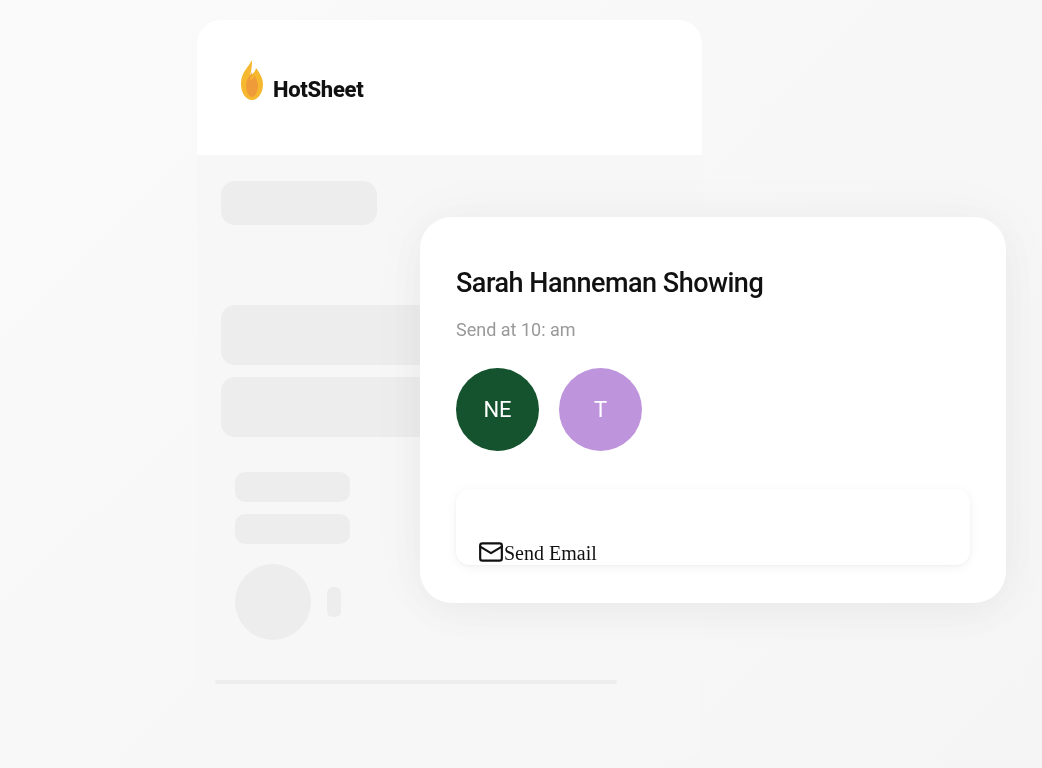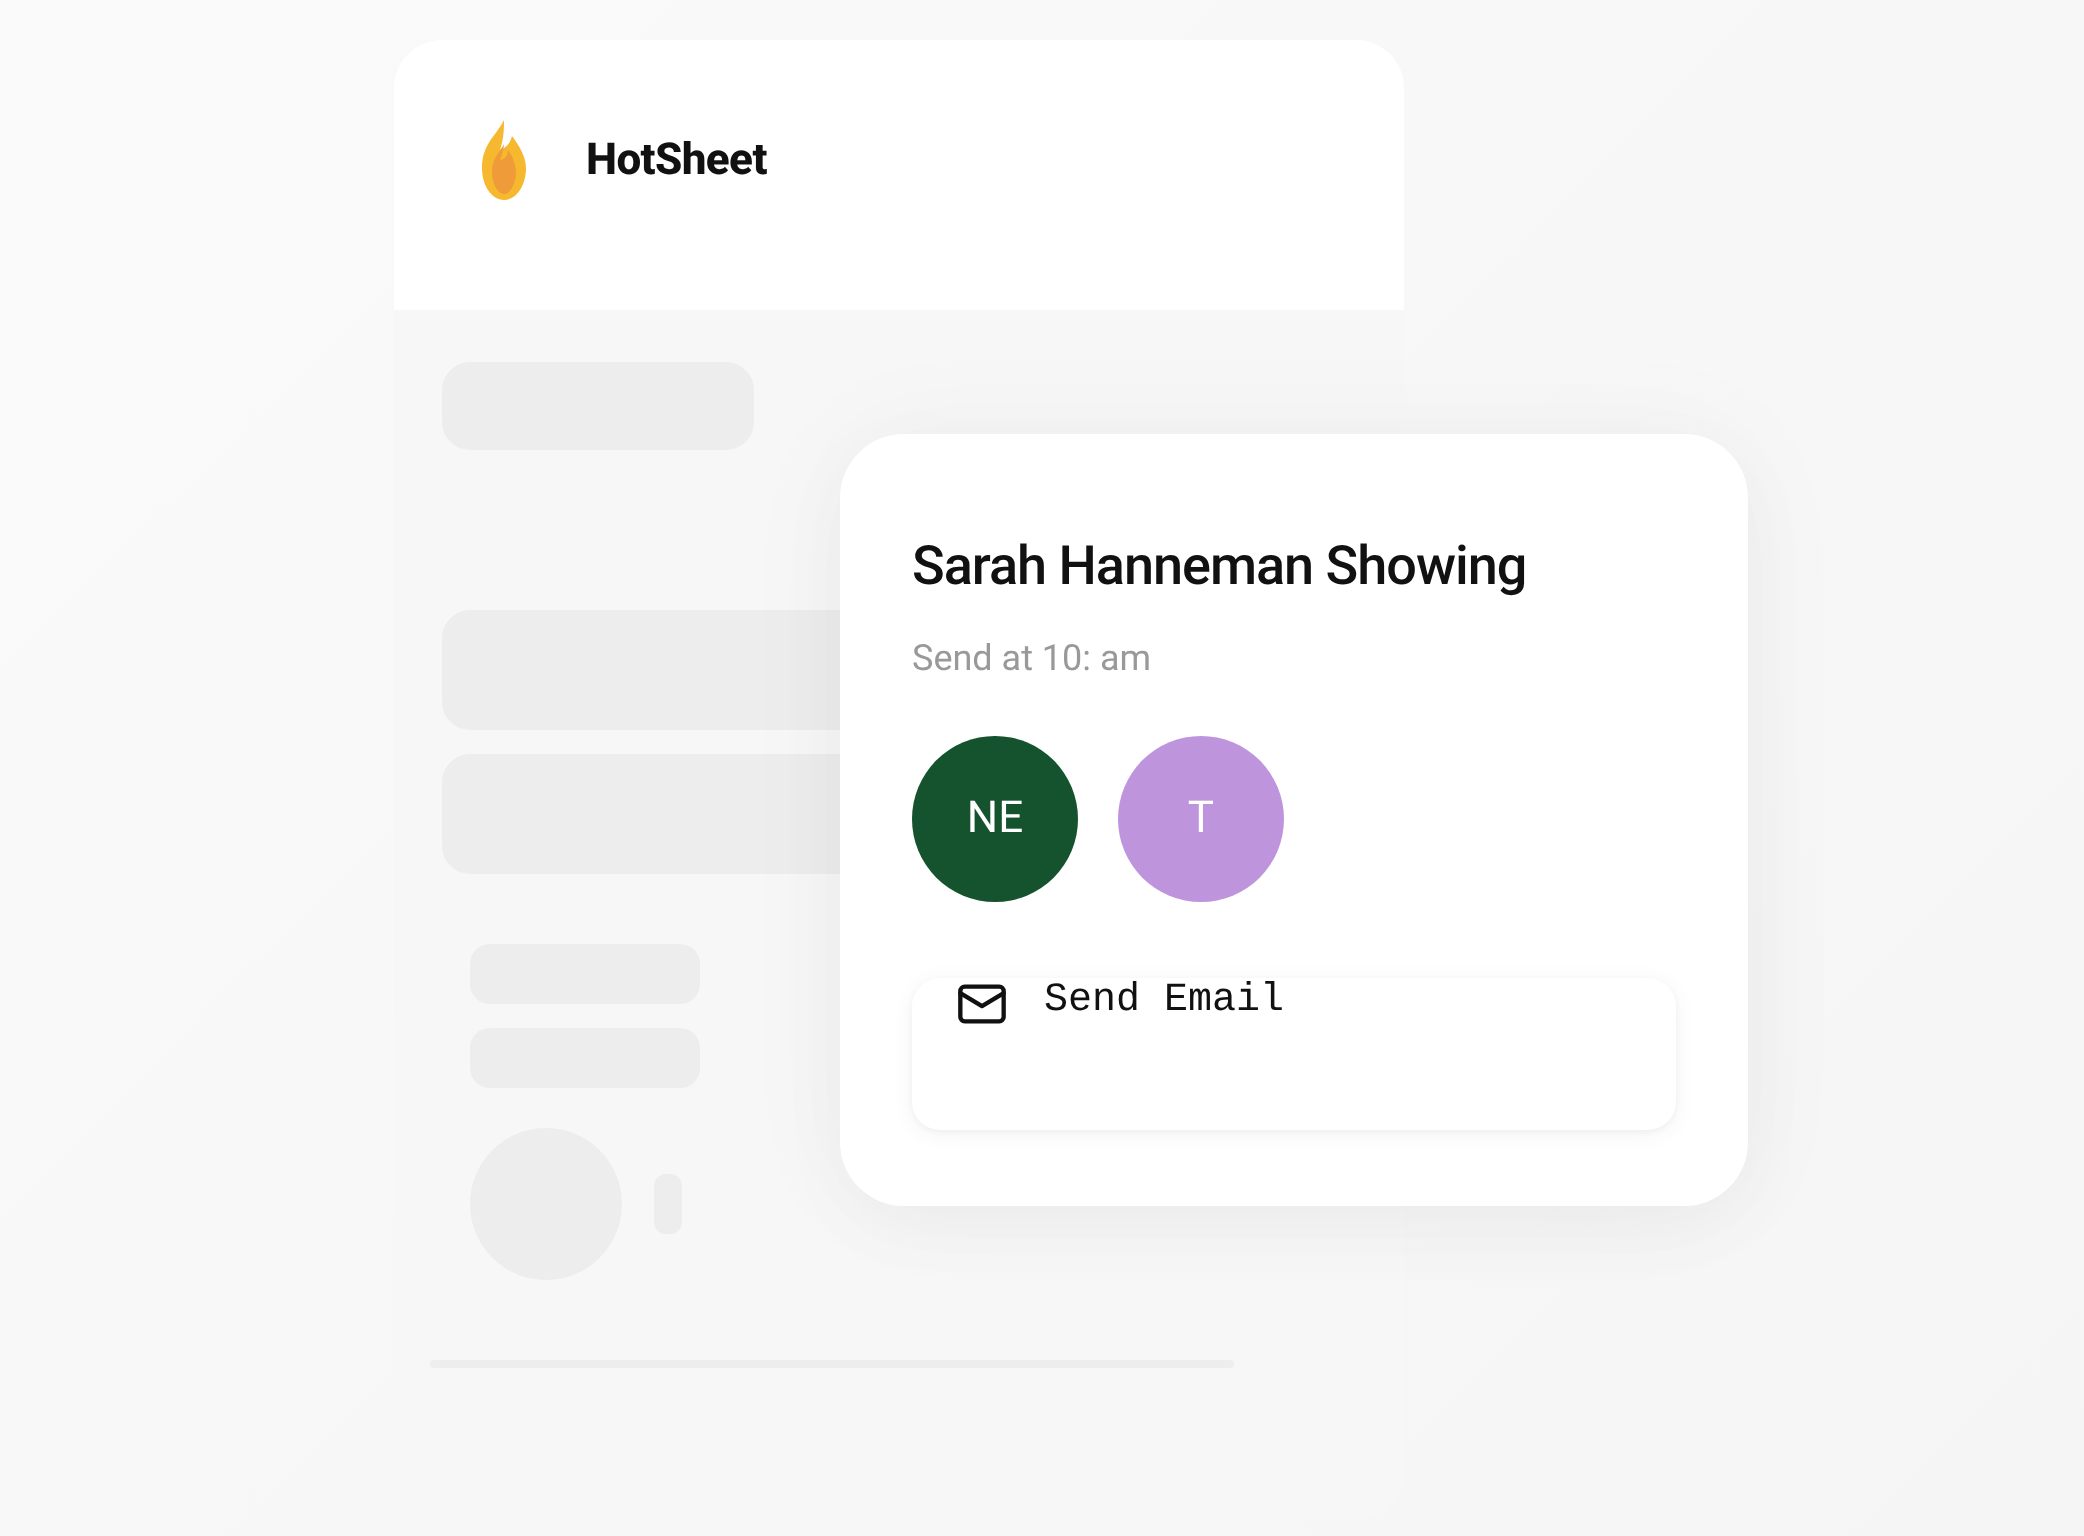--- a/index.html
+++ b/index.html
@@ -31,22 +31,22 @@
     .app-header {
       background: #ffffff;
       height: 135px;
       padding: 38px 38px;
       display: flex;
       align-items: flex-start;
     }
 
     .logo-block {
       display: flex;
-      align-items: center;
-      gap: 24px;
+      align-items: flex-end;
+      gap: 4px;
     }
 
     .flame-icon {
       width: 34px;
       height: 44px;
     }
 
     .app-title {
       font-size: 22px;
       font-weight: 800;
@@ -128,21 +128,21 @@
       width: 402px;
       background: #ededed;
       margin-left: -6px;
       border-radius: 2px;
     }
 
     .detail-card {
       position: absolute;
       left: 420px;
       top: 217px;
-      width: 454px;
+      width: 586px;
       background: #ffffff;
       border-radius: 32px;
       padding: 50px 36px 38px 36px;
       box-shadow: 0 0 60px rgba(0,0,0,0.04), 0 10px 40px rgba(0,0,0,0.03);
     }
 
     .detail-title {
       font-size: 27px;
       font-weight: 500;
       color: #111111;
@@ -188,26 +188,25 @@
     }
 
     .action-btn {
       flex: 1;
       height: 76px;
       background: #ffffff;
       border: none;
       border-radius: 14px;
       box-shadow: 0 2px 12px rgba(0,0,0,0.05), 0 1px 3px rgba(0,0,0,0.04);
       display: flex;
-      align-items: flex-start;
+      align-items: flex-end;
       justify-content: flex-start;
       padding: 0 22px;
-      gap: 18px;
       cursor: pointer;
-      font-family: Liberation Mono, monospace;
+      font-family: Liberation Serif, serif;
     }
 
     .action-btn .icon {
       width: 26px;
       height: 26px;
       flex-shrink: 0;
     }
 
     .action-btn .label {
       font-size: 20px;

